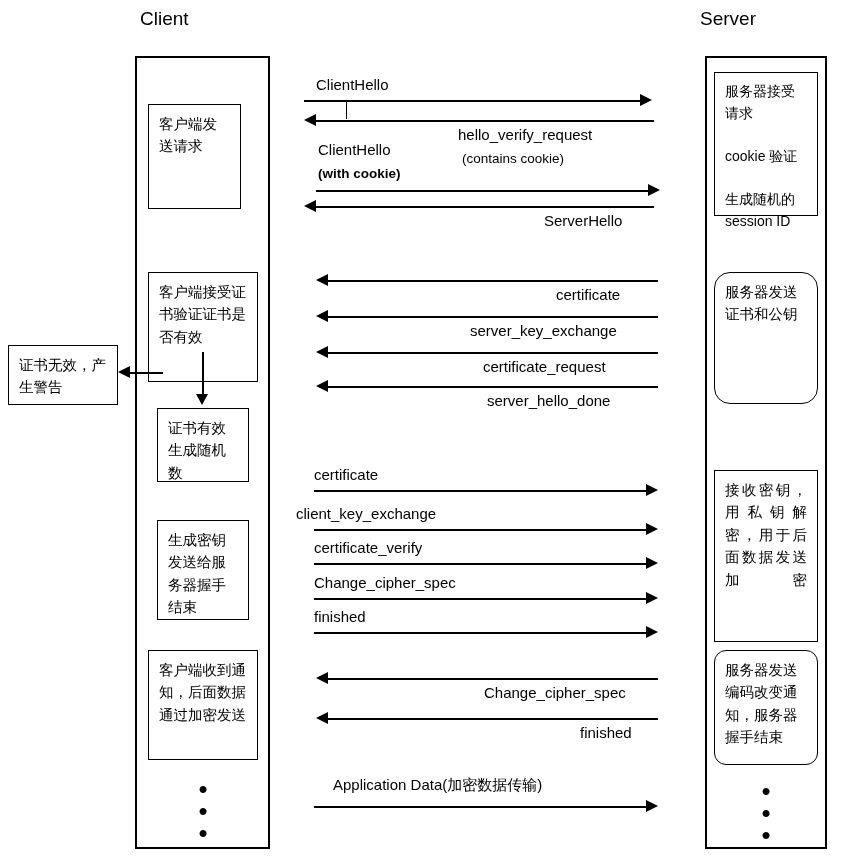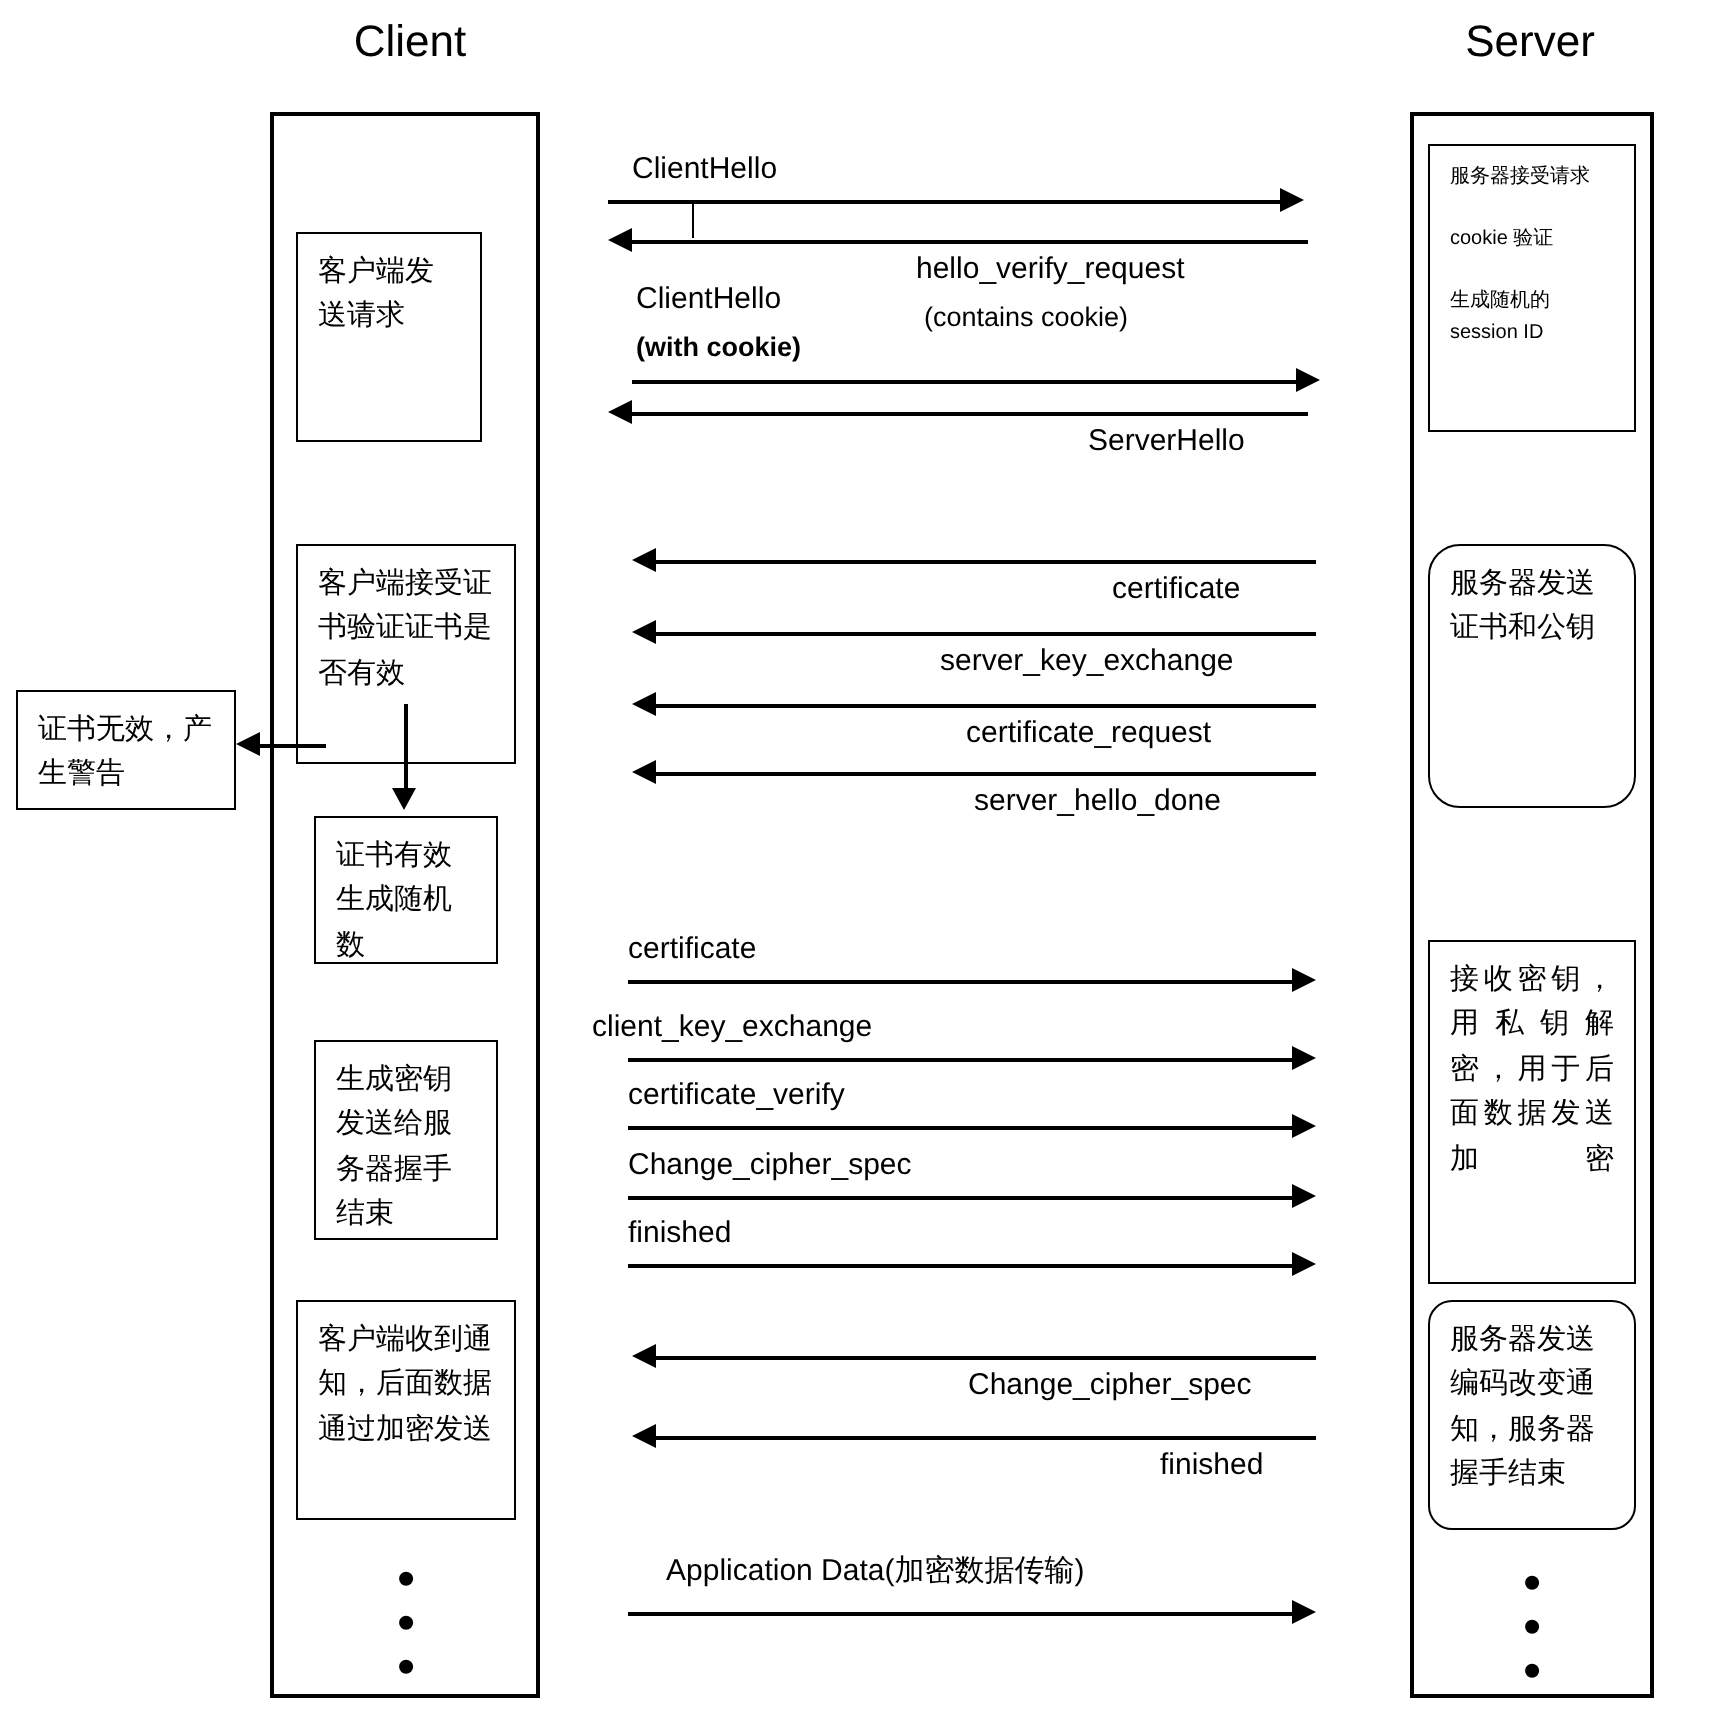--- a/index.html
+++ b/index.html
@@ -14,22 +14,21 @@
   #diagram {
     position: relative;
     width: 857px;
     height: 861px;
     background: #ffffff;
     overflow: hidden;
   }
   .abs { position: absolute; }
 
   .col-title {
-    font-size: 22px;
-    text-align: center;
+    font-size: 19px;
     color: #000;
   }
 
   .lane {
     border: 2px solid #000;
     background: #fff;
     box-sizing: border-box;
   }
 
   .box {
@@ -87,21 +86,21 @@
 
 <div id="diagram">
 
   <div class="abs col-title" style="left:140px; top:8px; width:130px;">Client</div>
   <div class="abs col-title" style="left:700px; top:8px; width:130px;">Server</div>
 
   <div class="abs lane" style="left:135px; top:56px; width:135px; height:793px;"></div>
 
   <div class="abs lane" style="left:705px; top:56px; width:122px; height:793px;"></div>
 
-  <div class="abs box" style="left:148px; top:116px; width:93px; height:105px;">客户端发送请求</div>
+  <div class="abs box" style="left:148px; top:104px; width:93px; height:105px;">客户端发送请求</div>
 
   <div class="abs box" style="left:148px; top:272px; width:110px; height:110px;">客户端接受证书验证证书是否有效</div>
 
   <div class="abs box" style="left:157px; top:520px; width:92px; height:100px;">生成密钥发送给服务器握手结束</div>
 
   <div class="abs box" style="left:157px; top:408px; width:92px; height:74px;">证书有效生成随机数</div>
 
   <div class="abs box" style="left:148px; top:650px; width:110px; height:110px;">客户端收到通知，后面数据通过加密发送</div>
 
   <div class="abs dots" style="left:148px; top:778px; width:110px;">
@@ -111,21 +110,21 @@
   </div>
 
   <div class="abs box" style="left:8px; top:345px; width:110px; height:60px;">证书无效，产生警告</div>
 
   <div class="abs arrow-line" style="left:128px; top:372px; width:35px;"></div>
   <div class="abs arrow-head left" style="left:118px; top:366px;"></div>
 
   <div class="abs vline" style="left:202px; top:352px; height:42px;"></div>
   <div class="abs downarrow-head" style="left:196px; top:394px;"></div>
 
-  <div class="abs box" style="left:714px; top:72px; width:104px; height:144px; font-size:10px;">
+  <div class="abs box" style="left:714px; top:72px; width:104px; height:144px; font-size:14px;">
     <div style="white-space:pre-line;">服务器接受请求
 
 cookie 验证
 
 生成随机的session ID</div>
   </div>
 
   <div class="abs box" style="left:714px; top:272px; width:104px; height:132px;border-radius:16px;">服务器发送证书和公钥</div>
 
   <div class="abs box justify" style="left:714px; top:470px; width:104px; height:172px;">接收密钥，用私钥解密，用于后面数据发送加密</div>

